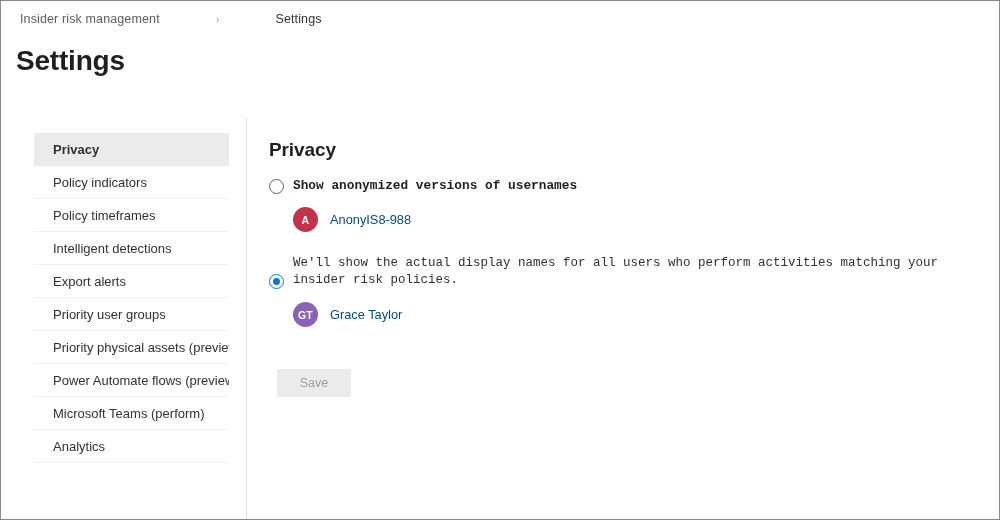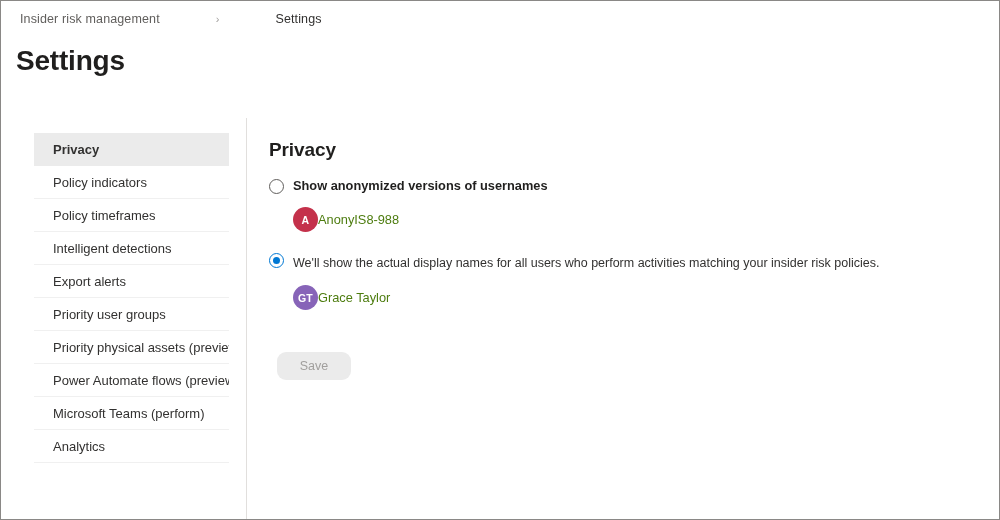--- a/index.html
+++ b/index.html
@@ -146,22 +146,23 @@
   
   .option {
     position: relative;
     margin-bottom: 0;
   }
   .option + .option {
     margin-top: 20px;
   }
   .option-row {
     display: flex;
-    align-items: flex-start;
+    align-items: flex-end;
     cursor: pointer;
+    font-family: Liberation Mono, monospace;
   }
   .radio {
     position: relative;
     flex: 0 0 auto;
     width: 15px;
     height: 15px;
     margin-top: 1px;
     margin-right: 9px;
     border-radius: 50%;
     box-sizing: border-box;
@@ -217,40 +218,41 @@
     border-radius: 50%;
     color: #ffffff;
     font-size: 10.5px;
     font-weight: bold;
     display: flex;
     align-items: center;
     justify-content: center;
     letter-spacing: 0.2px;
   }
   .persona-name {
+    margin-left: 12px;
     font-size: 12.8px;
-    color: #4d7c0f;
+    color: #0c4a6e;
   }
 
   
   .save-btn {
     display: inline-block;
     margin-top: 42px;
     margin-left: 8px;
     min-width: 74px;
     height: 28px;
     line-height: 28px;
     padding: 0 16px;
     text-align: center;
     background: #ebebeb;
     color: #a19f9d;
     font-size: 12.5px;
     font-family: "Liberation Sans", sans-serif;
     border: none;
-    border-radius: 9px;
+    border-radius: 2px;
     cursor: default;
     box-sizing: border-box;
   }
 </style>
 </head>
 <body>
 
 <div class="page">
 
   <div class="breadcrumb">

